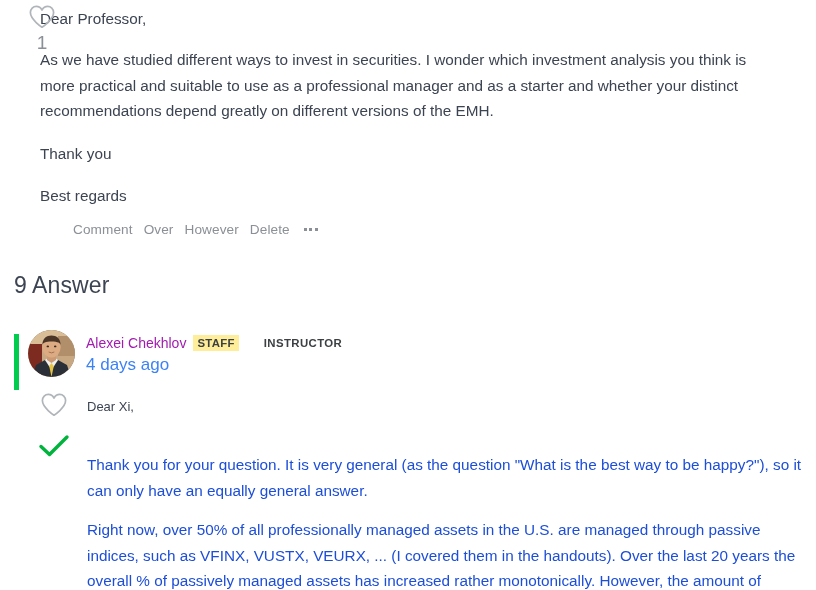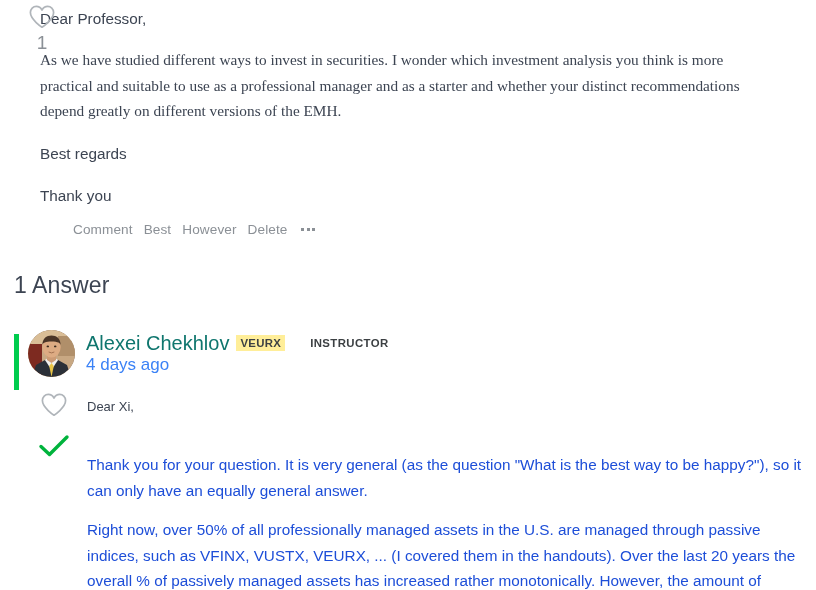--- a/index.html
+++ b/index.html
@@ -66,21 +66,20 @@
     line-height: 25px;
     color: #3c4452;
     margin: 0 0 0 0;
   }
   .q-para {
     font-size: 15.3px;
     line-height: 25.5px;
     color: #3c4452;
     margin: 16px 0 0 0;
     max-width: 728px;
-    font-family: Liberation Serif, serif;
   }
   .q-short {
     font-size: 15.3px;
     line-height: 25px;
     color: #3c4452;
     margin: 17px 0 0 0;
   }
 
   
   .actions {
@@ -159,22 +158,22 @@
   }
   .avatar svg { display: block; }
 
   .author-meta { padding-top: 3px; }
   .author-row {
     display: flex;
     align-items: center;
     gap: 7px;
   }
   .author-name {
-    font-size: 20px;
-    color: #0f766e;
+    font-size: 14px;
+    color: #a21caf;
     cursor: pointer;
     line-height: 20px;
   }
   .badge-staff {
     background: #ffee99;
     color: #3c4043;
     font-size: 11.4px;
     font-weight: bold;
     padding: 1.5px 4px;
     line-height: 13px;
@@ -250,38 +249,38 @@
     <div class="vote-col">
       <svg class="heart-icon" viewBox="0 0 28 26">
         <path d="M14 23.2 C14 23.2 2.4 15.6 2.4 8.6 C2.4 4.9 5.2 2.4 8.3 2.4 C10.6 2.4 12.8 3.8 14 6.1 C15.2 3.8 17.4 2.4 19.7 2.4 C22.8 2.4 25.6 4.9 25.6 8.6 C25.6 15.6 14 23.2 14 23.2 Z" fill="none" stroke="#b0b5ba" stroke-width="1.7" stroke-linejoin="round"></path>
       </svg>
       <span class="vote-count">1</span>
     </div>
 
     <div class="question-body">
       <p class="q-line">Dear Professor,</p>
       <p class="q-para">As we have studied different ways to invest in securities. I wonder which investment analysis you think is more practical and suitable to use as a professional manager and as a starter and whether your distinct recommendations depend greatly on different versions of the EMH.</p>
+      <p class="q-short">Thank you</p>
       <p class="q-short">Best regards</p>
-      <p class="q-short">Thank you</p>
     </div>
 
     <div class="actions">
       <a class="action-link">Comment</a>
-      <a class="action-link">Best</a>
+      <a class="action-link">Over</a>
       <a class="action-link">However</a>
       <a class="action-link">Delete</a>
       <span class="ellipsis-btn">
         <span></span>
         <span></span>
         <span></span>
       </span>
     </div>
   </div>
 
-  <h2 class="answers-heading">1 Answer</h2>
+  <h2 class="answers-heading">9 Answer</h2>
 
   <div class="answer-block">
 
     <div class="answer-accent"></div>
 
     <div class="answer-head">
 
       <div class="avatar">
         <svg width="47" height="47" viewBox="0 0 47 47">
           <defs>
@@ -311,21 +310,21 @@
             <ellipse cx="27.2" cy="16.4" rx="1.25" ry="0.95" fill="#3a2a1e"></ellipse>
 
             <path d="M21 22.2 Q23.5 23.8 26 22.2" stroke="#9c6b4c" stroke-width="0.9" fill="none" stroke-linecap="round"></path>
           </g>
         </svg>
       </div>
 
       <div class="author-meta">
         <div class="author-row">
           <span class="author-name">Alexei Chekhlov</span>
-          <span class="badge-staff">VEURX</span>
+          <span class="badge-staff">STAFF</span>
           <span class="badge-instructor">INSTRUCTOR</span>
         </div>
         <div class="timestamp">4 days ago</div>
       </div>
     </div>
 
     <div class="answer-content">
 
       <div class="answer-vote-col">
         <svg class="answer-heart" viewBox="0 0 28 26">

